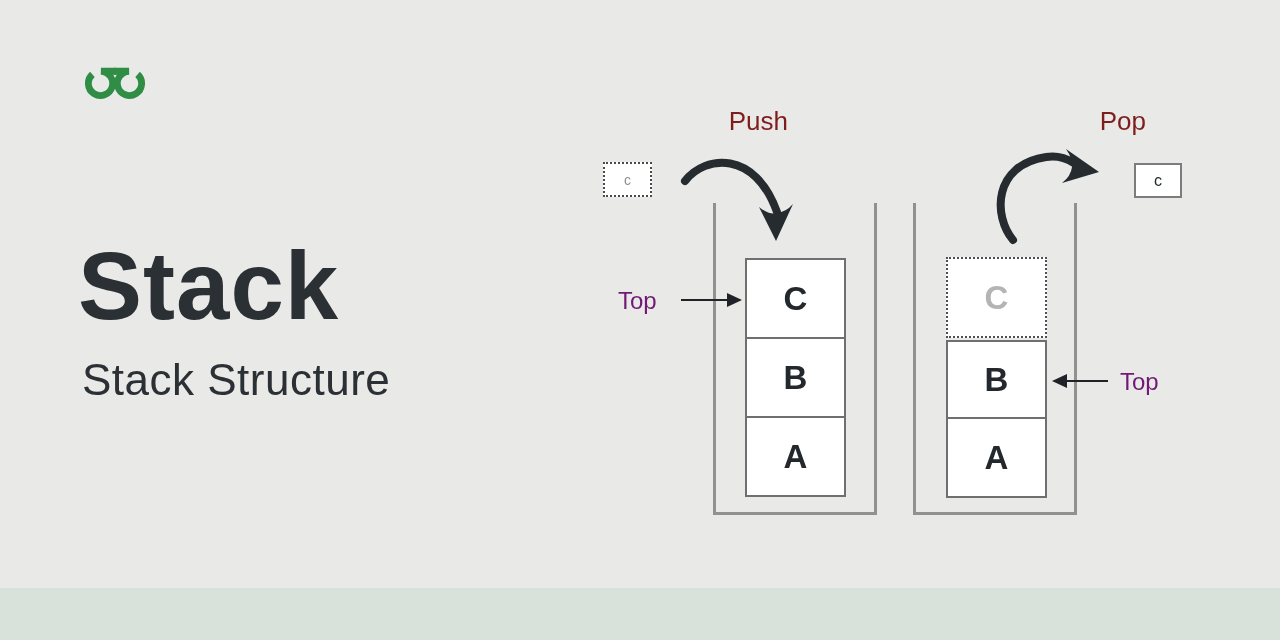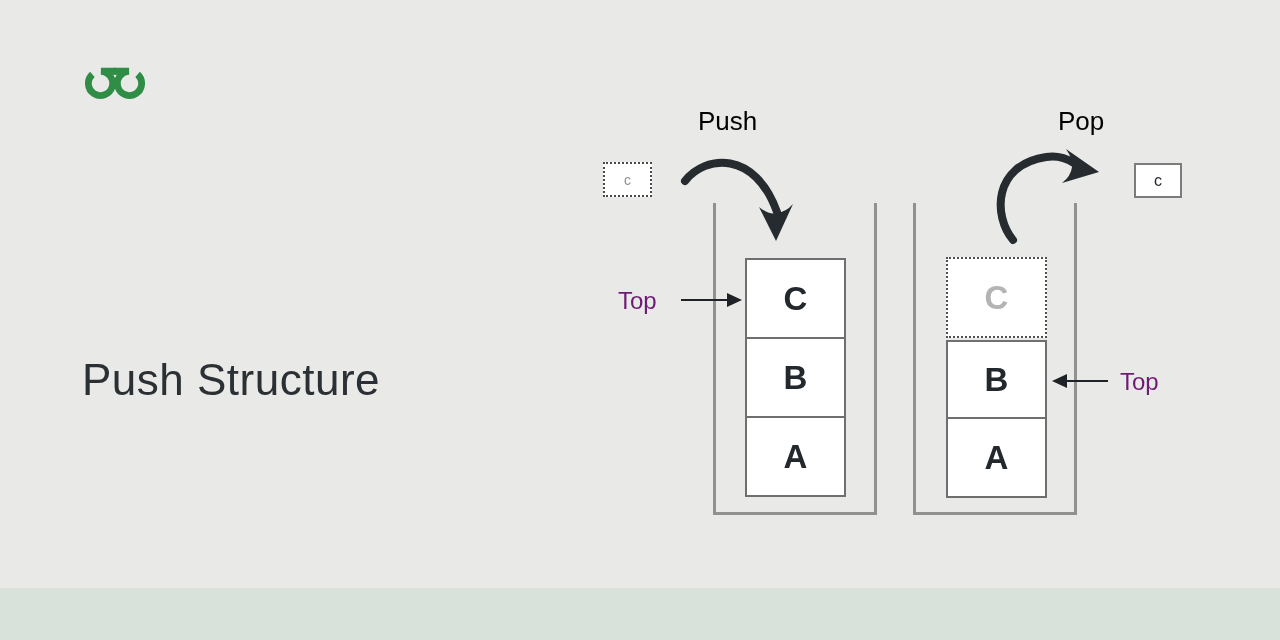--- a/index.html
+++ b/index.html
@@ -20,22 +20,22 @@
     font-size:96px; font-weight:700; letter-spacing:1px;
     color:#2b3034; line-height:1;
   }
   .subheading {
     position:absolute; left:82px; top:358px;
     font-size:44px; font-weight:400; letter-spacing:0.5px;
     color:#2b3034; line-height:1;
   }
 
   .op-label {
-    position:absolute; font-size:26px; color:#000000;
-    text-align:left; line-height:1;
+    position:absolute; font-size:26px; color:#7f1d1d;
+    text-align:right; line-height:1;
   }
   .op-label.push { left:698px; top:108px; width:90px; }
   .op-label.pop  { left:1058px; top:108px; width:88px; }
 
   .top-label {
     position:absolute; font-size:24px; color:#701a75; line-height:1;
   }
   .top-label.left  { left:618px; top:289px; }
   .top-label.right { left:1120px; top:370px; }
 
@@ -82,21 +82,22 @@
 
 <div class="canvas">
 
   <svg class="logo" viewBox="0 0 68 40">
     <g fill="none" stroke="#2F8D46" stroke-width="7">
       <path d="M35 11 H19.5 A12.5 12.5 0 1 1 10.7 14.2"></path>
       <path d="M33 11 H48.5 A12.5 12.5 0 1 0 57.3 14.2"></path>
     </g>
   </svg>
 
-  <div class="subheading">Push Structure</div>
+  <div class="heading">Stack</div>
+  <div class="subheading">Stack Structure</div>
 
   <div class="op-label push">Push</div>
   <div class="op-label pop">Pop</div>
 
   <div class="mini-box push-src">
     <span>c</span>
   </div>
   <div class="mini-box pop-dst">
     <span>c</span>
   </div>

